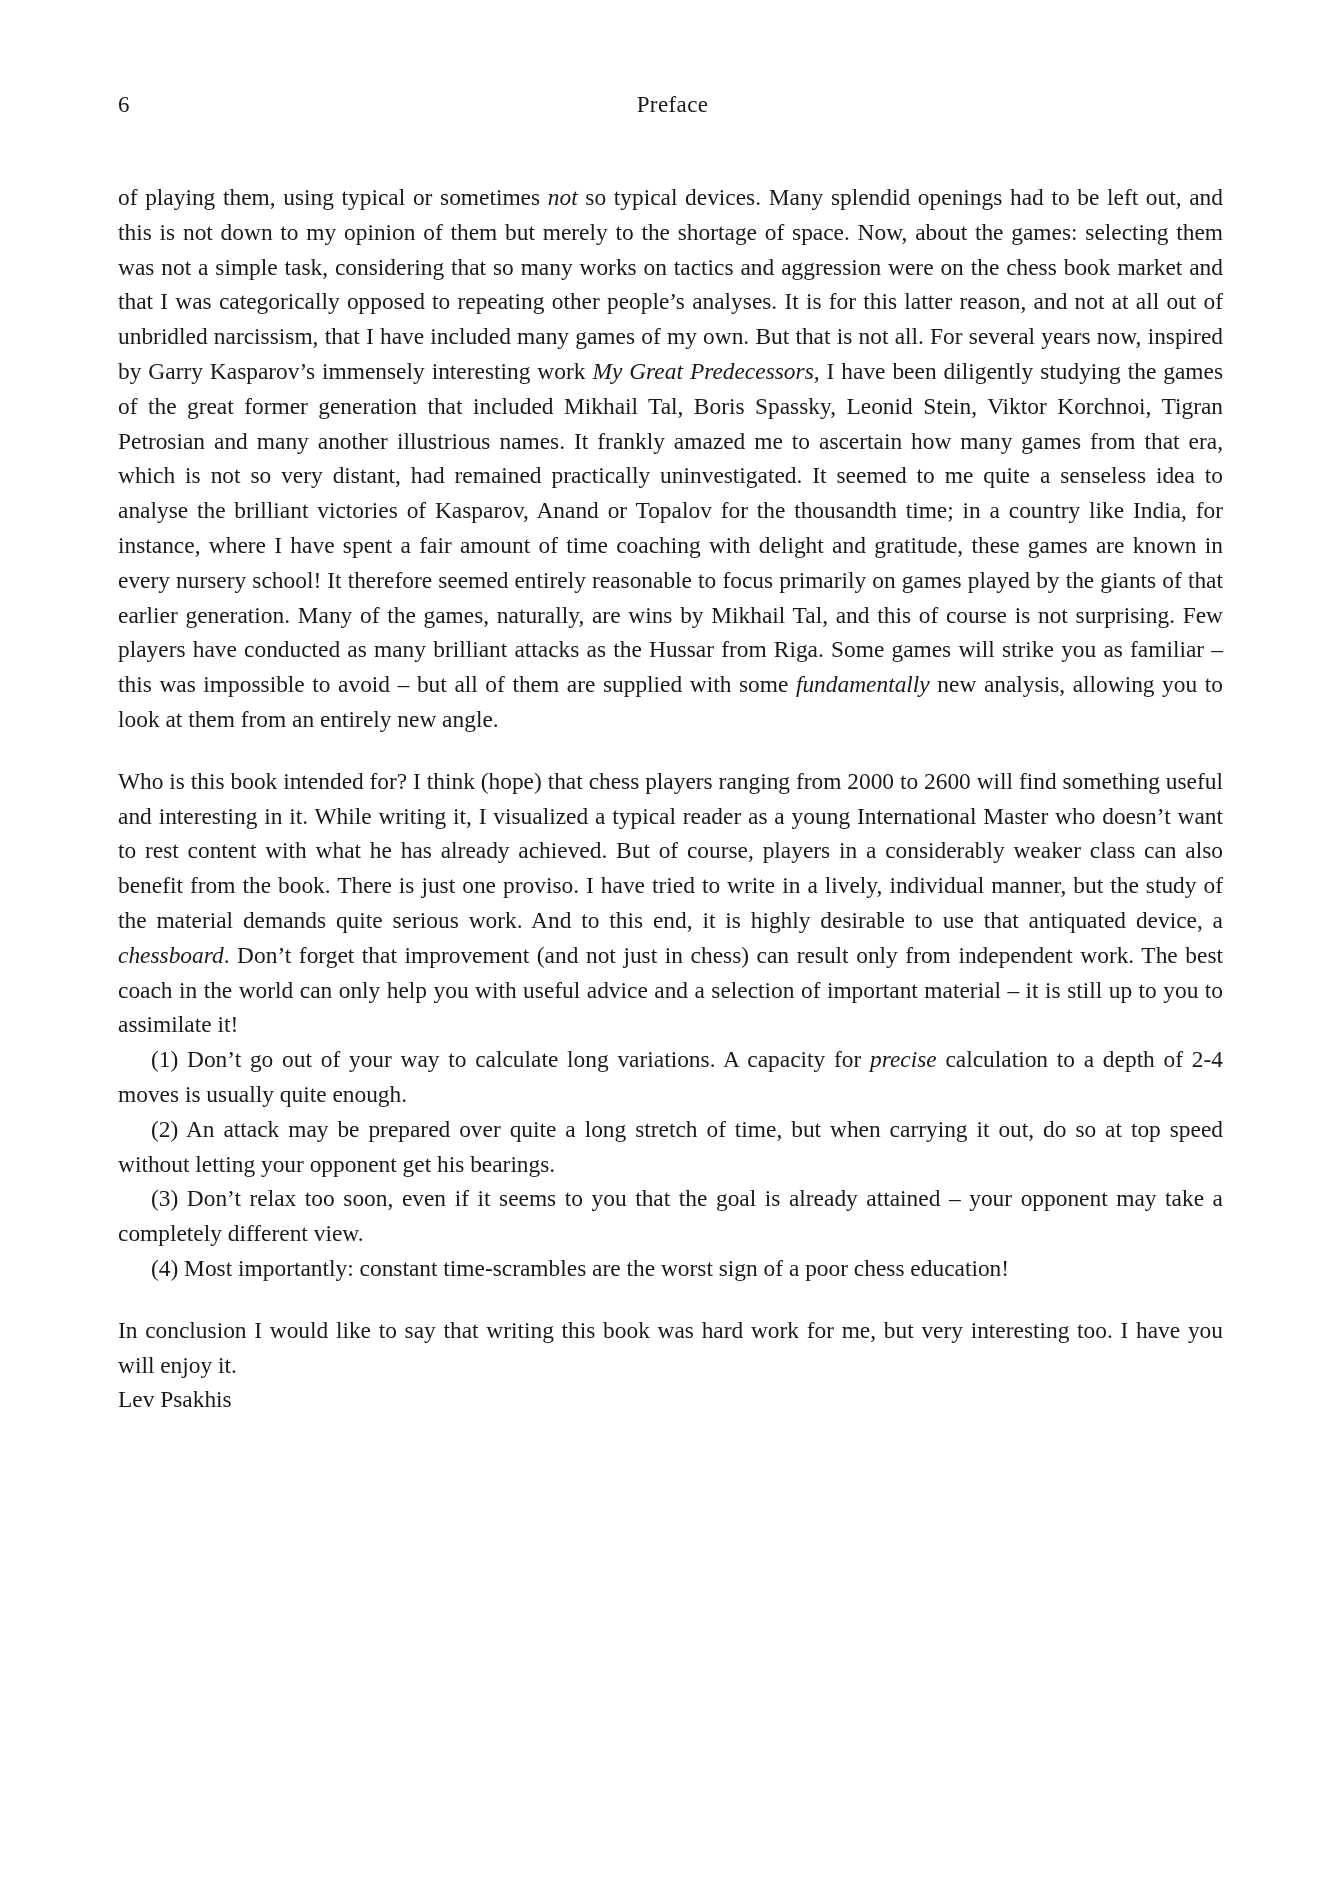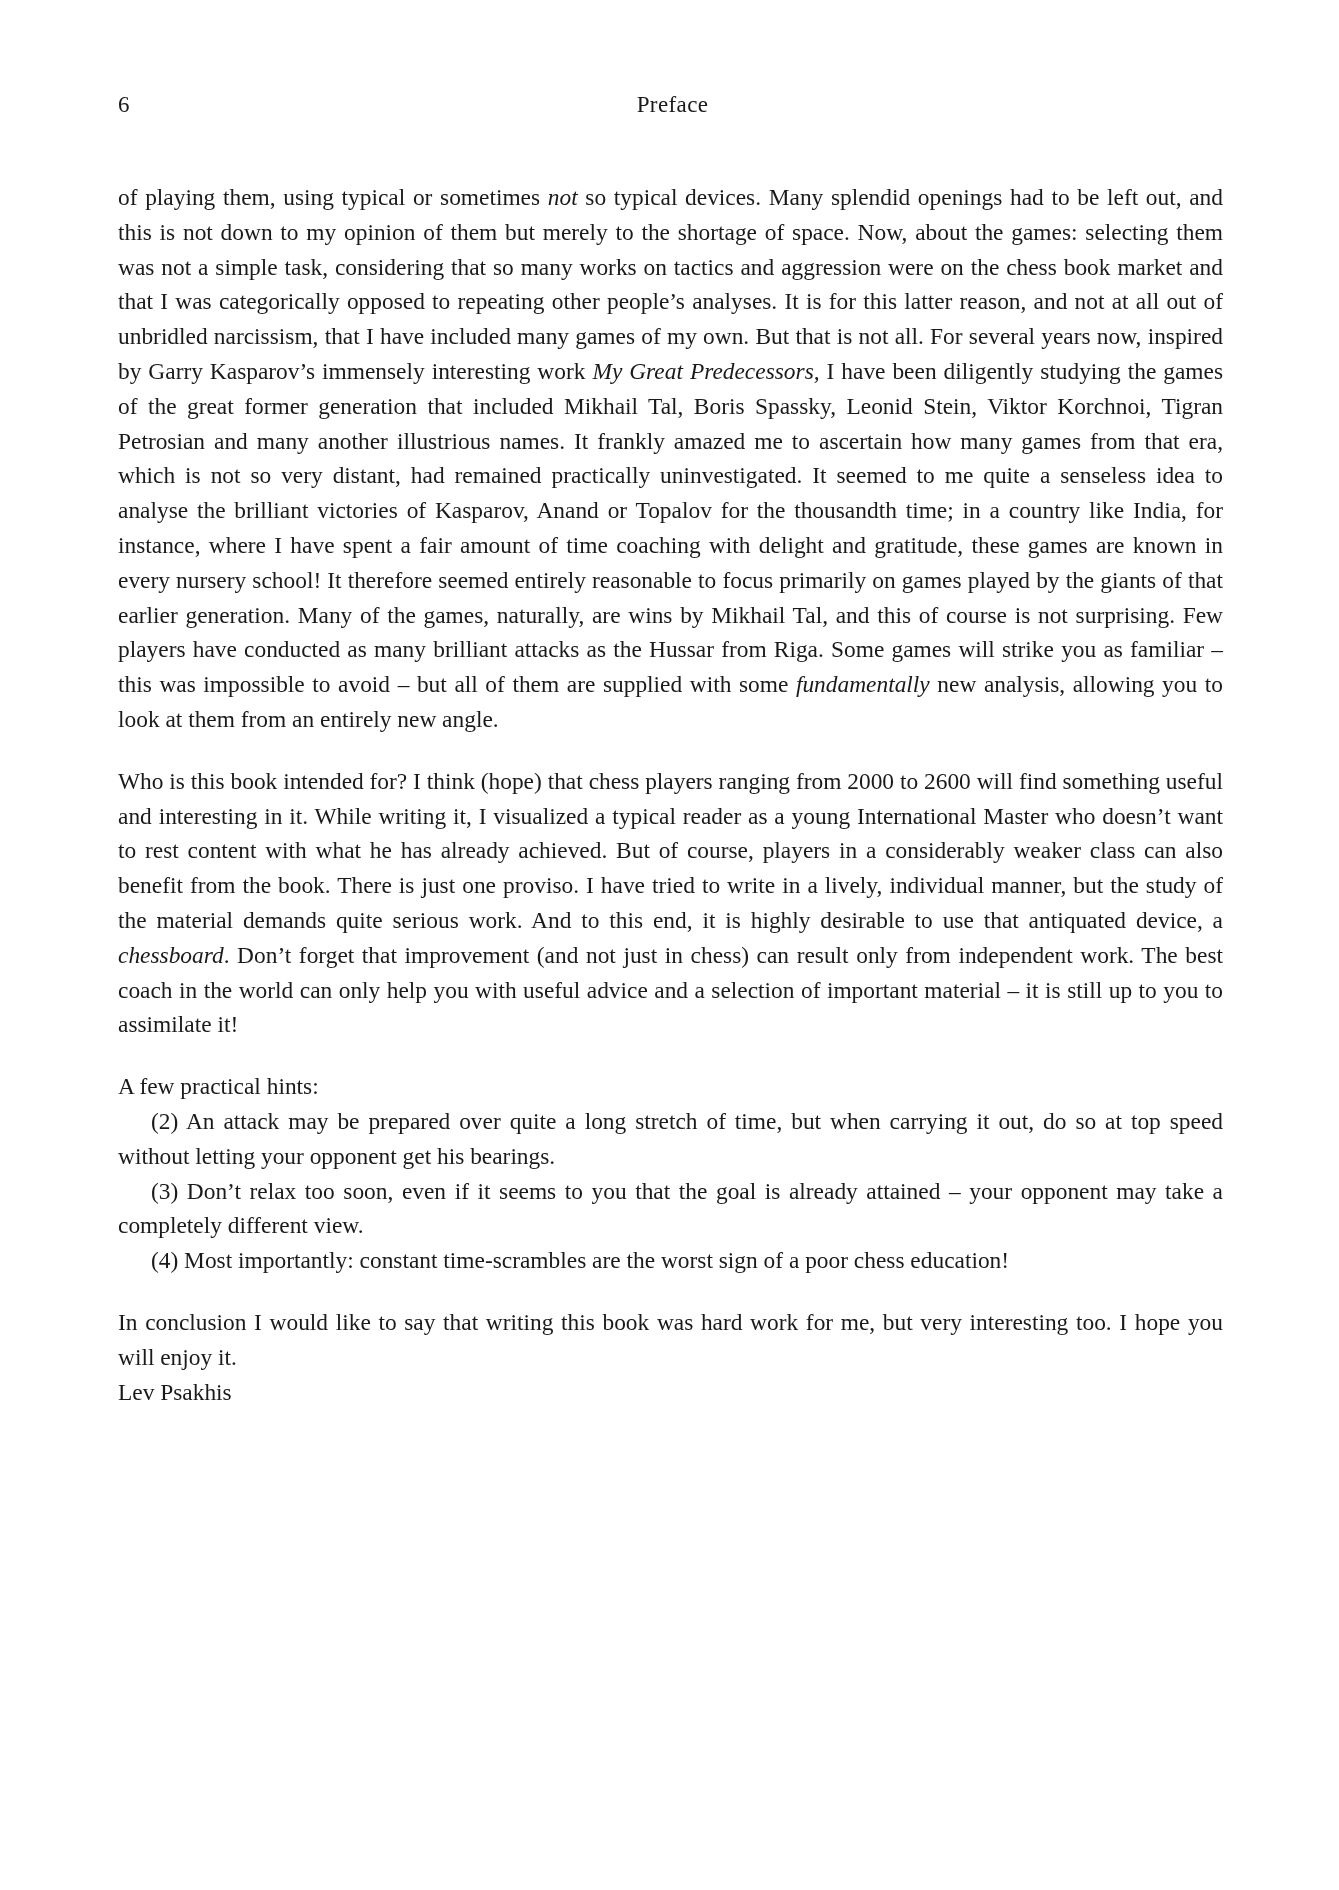--- a/index.html
+++ b/index.html
@@ -87,29 +87,29 @@
     <span class="folio">6</span>
     <span class="running-title">Preface</span>
   </div>
 
   <div class="content">
 
     <p><span>of playing them, using typical or sometimes </span><em>not</em><span> so typical devices. Many splendid openings had to be left out, and this is not down to my opinion of them but merely to the shortage of space. Now, about the games: selecting them was not a simple task, considering that so many works on tactics and aggression were on the chess book market and that I was categorically opposed to repeating other people’s analyses. It is for this latter reason, and not at all out of unbridled narcissism, that I have included many games of my own. But that is not all. For several years now, inspired by Garry Kasparov’s immensely interesting work </span><em>My Great Predecessors,</em><span> I have been diligently studying the games of the great former generation that included Mikhail Tal, Boris Spassky, Leonid Stein, Viktor Korchnoi, Tigran Petrosian and many another illustrious names. It frankly amazed me to ascertain how many games from that era, which is not so very distant, had remained practically uninvestigated. It seemed to me quite a senseless idea to analyse the brilliant victories of Kasparov, Anand or Topalov for the thousandth time; in a country like India, for instance, where I have spent a fair amount of time coaching with delight and gratitude, these games are known in every nursery school! It therefore seemed entirely reasonable to focus primarily on games played by the giants of that earlier generation. Many of the games, naturally, are wins by Mikhail Tal, and this of course is not surprising. Few players have conducted as many brilliant attacks as the Hussar from Riga. Some games will strike you as familiar – this was impossible to avoid – but all of them are supplied with some </span><em>fundamentally</em><span> new analysis, allowing you to look at them from an entirely new angle.</span></p>
 
     <p class="block-gap"><span>Who is this book intended for? I think (hope) that chess players ranging from 2000 to 2600 will find something useful and interesting in it. While writing it, I visualized a typical reader as a young International Master who doesn’t want to rest content with what he has already achieved. But of course, players in a considerably weaker class can also benefit from the book. There is just one proviso. I have tried to write in a lively, individual manner, but the study of the material demands quite serious work. And to this end, it is highly desirable to use that antiquated device, a </span><em>chessboard</em><span>. Don’t forget that improvement (and not just in chess) can result only from independent work. The best coach in the world can only help you with useful advice and a selection of important material – it is still up to you to assimilate it!</span></p>
 
-    <p class="block-gap">A few practical hints:</p>
 
+    <p class="hang"><span>(1) Don’t go out of your way to calculate long variations. A capacity for </span><em>precise</em><span> calculation to a depth of 2-4 moves is usually quite enough.</span></p>
 
     <p class="hang">(2) An attack may be prepared over quite a long stretch of time, but when carrying it out, do so at top speed without letting your opponent get his bearings.</p>
 
     <p class="hang">(3) Don’t relax too soon, even if it seems to you that the goal is already attained – your opponent may take a completely different view.</p>
 
     <p class="hang">(4) Most importantly: constant time-scrambles are the worst sign of a poor chess education!</p>
 
-    <p class="block-gap">In conclusion I would like to say that writing this book was hard work for me, but very interesting too. I hope you will enjoy it.</p>
+    <p class="block-gap">In conclusion I would like to say that writing this book was hard work for me, but very interesting too. I have you will enjoy it.</p>
 
     <div class="sig">
       <div>Lev Psakhis</div>
     </div>
 
   </div>
 </div>
 
 </body></html>

